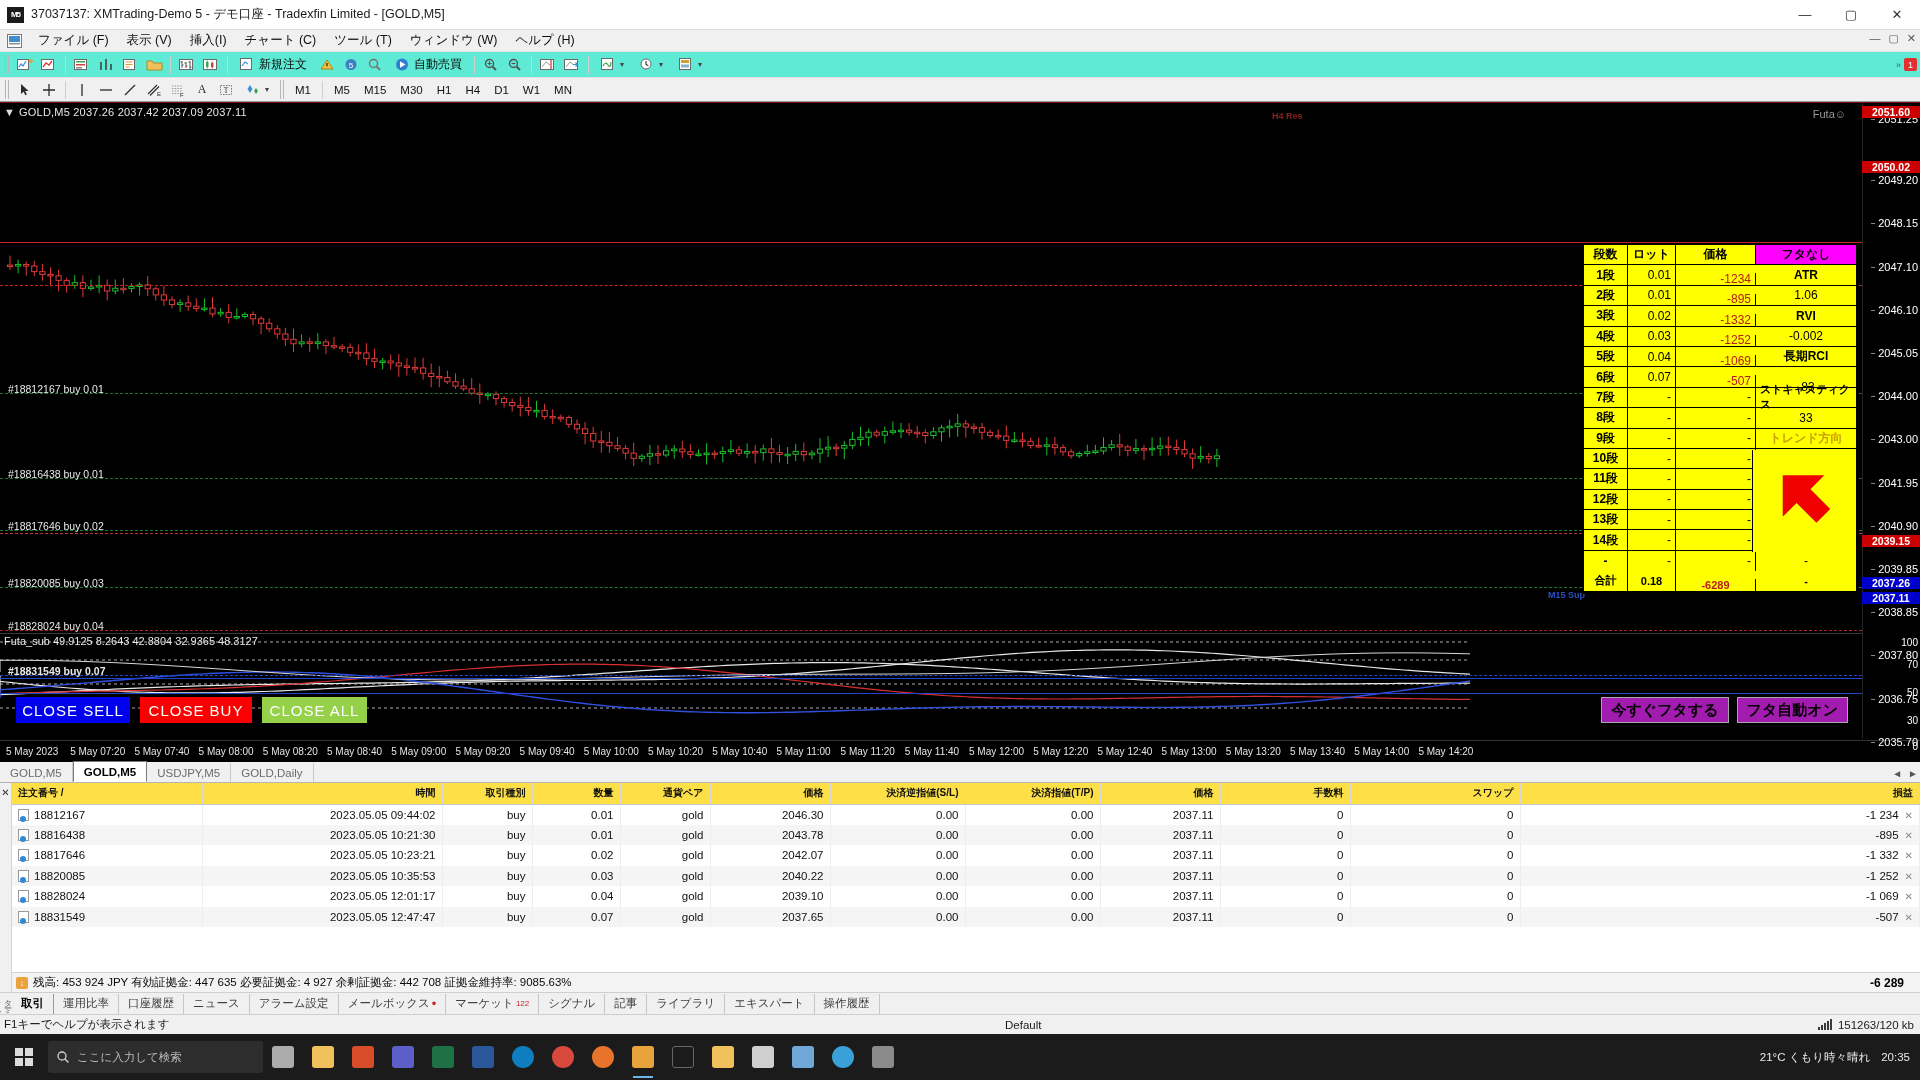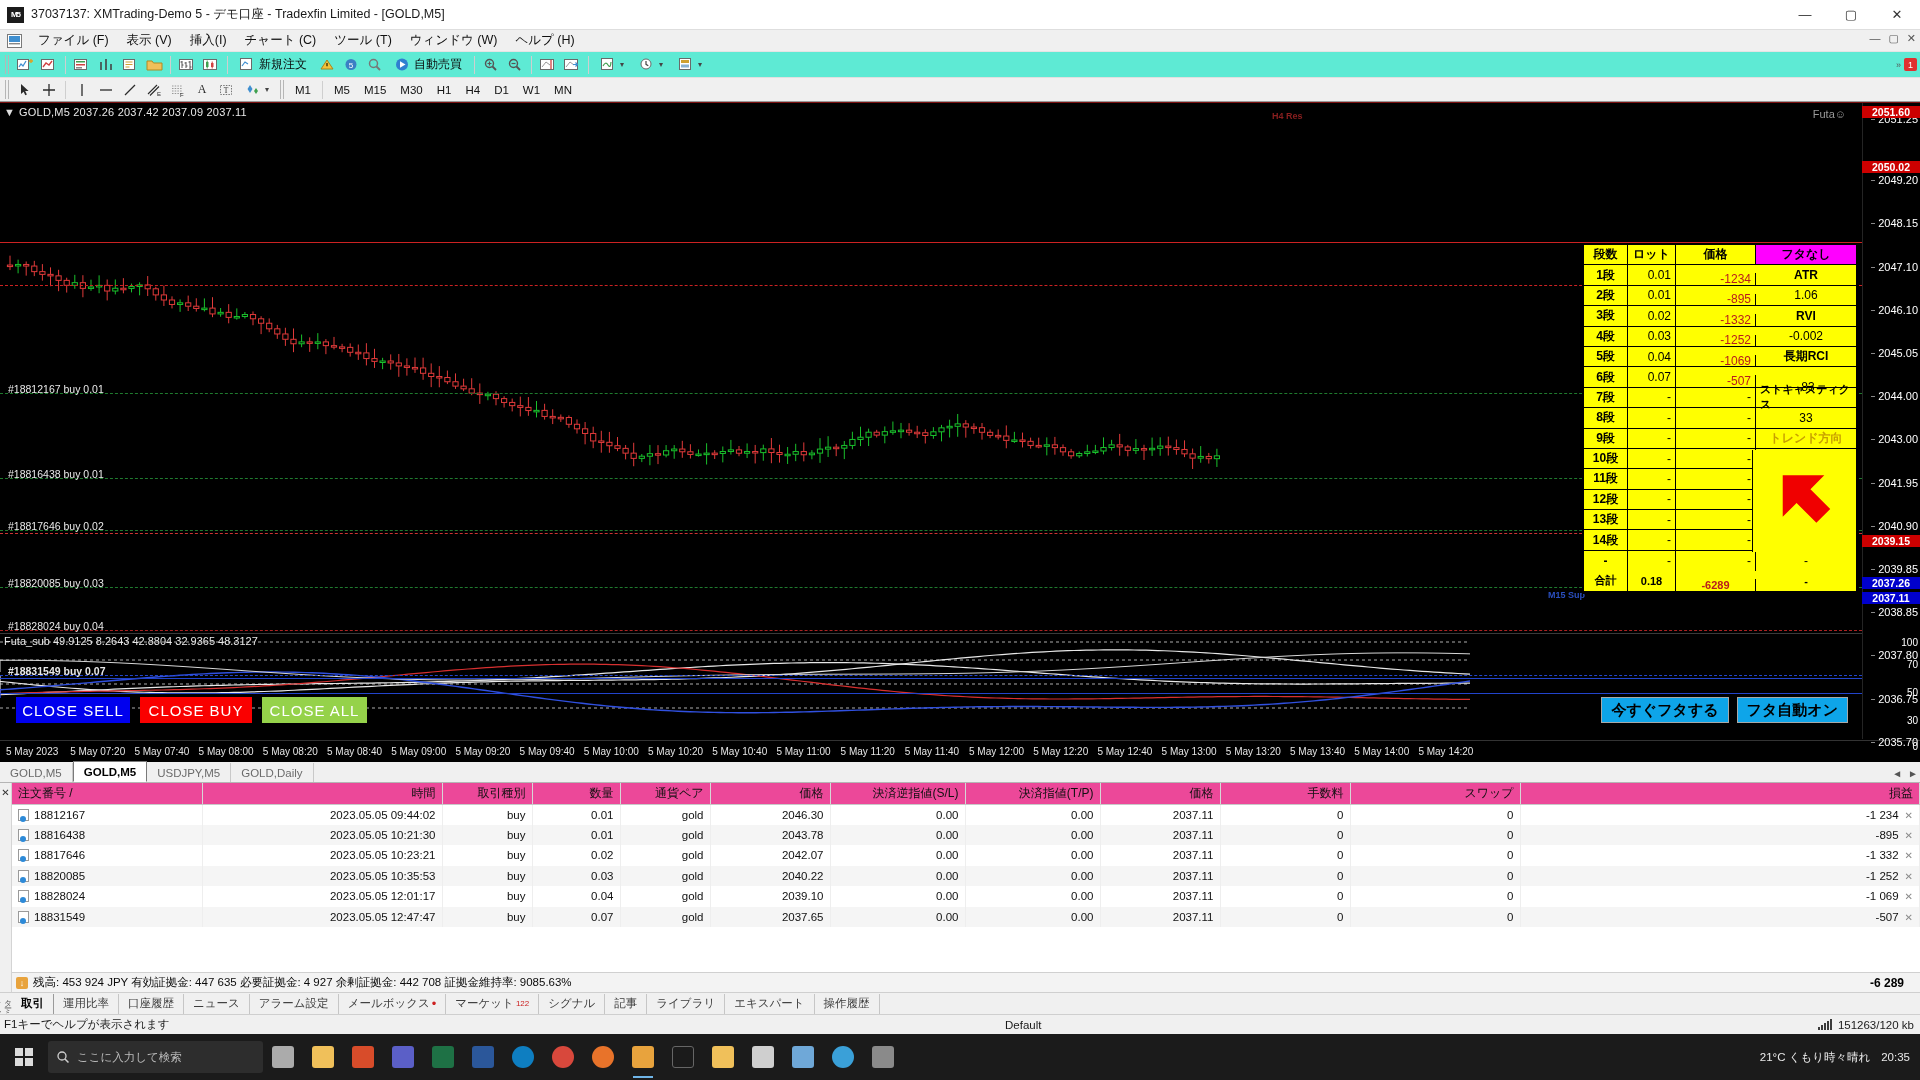--- a/index.html
+++ b/index.html
@@ -87,38 +87,38 @@
   
   .closebtns { position:absolute; left:16px; top:594px; display:flex; gap:10px; z-index:11;}
   .cbtn { height:26px; display:flex; align-items:center; justify-content:center; font-size:15px;
           letter-spacing:1px; color:#fff; font-family:"Liberation Sans", sans-serif; }
   .cb-sell { width:114px; background:#0000ee;}
   .cb-buy  { width:112px; background:#fa0000;}
   .cb-all  { width:105px; background:#95d24a;}
 
   .futabtns { position:absolute; right:72px; top:594px; display:flex; gap:8px; z-index:11;}
   .fbtn { height:26px; padding:4px 9px; display:flex; align-items:center; justify-content:center;
-          background:#0ea5e9; border:1px solid #a8a8a8; color:#000; font-size:15px; font-weight:bold;}
+          background:#a21caf; border:1px solid #a8a8a8; color:#000; font-size:15px; font-weight:bold;}
 
   
   .charttabs { height:21px; background:#f0f0f0; display:flex; align-items:flex-end; border-bottom:1px solid #b5b5b5; position:relative;}
   .ctab { height:19px; padding:0 10px; display:flex; align-items:center; font-size:11.5px; color:#6b6b6b;
           border-right:1px solid #c9c9c9;}
   .ctab.active { background:#fff; color:#000; font-weight:bold; border:1px solid #7a7a7a; border-bottom:1px solid #fff;
                  height:21px; border-right:1px solid #7a7a7a;}
   .ctabs-nav { position:absolute; right:2px; display:flex; gap:6px; color:#555; font-size:10px; bottom:3px;}
 
   
   .terminal { flex:1; background:#fff; display:flex; position:relative; overflow:hidden;}
   .term-close { width:12px; background:#f0f0f0; display:flex; justify-content:center; padding-top:4px;
                 font-size:10px; color:#333; border-right:1px solid #d4d4d4;}
   .term-body { flex:1; display:flex; flex-direction:column; }
   table.orders { width:100%; border-collapse:collapse; table-layout:fixed; }
-  table.orders th { background:#ec4899; border-right:1px solid #d6d6d6; border-bottom:1px solid #c8c8c8;
-                    font-size:12px; font-weight:normal; color:#101010; height:21px; padding:0 6px; text-align:right; }
+  table.orders th { background:#fde047; border-right:1px solid #d6d6d6; border-bottom:1px solid #c8c8c8;
+                    font-size:10px; font-weight:bold; color:#101010; height:21px; padding:0 6px; text-align:right; }
   table.orders th.left { text-align:left; }
   table.orders td { border-right:1px solid #eeeeee; font-size:11.5px; color:#111; height:20.5px; padding:0 6px;
                     text-align:right; white-space:nowrap; }
   table.orders td.left { text-align:left; }
   table.orders tr.alt td { background:#f5f5f5; }
   .ord-ico { display:inline-block; width:11px; height:12px; background:#fff; border:1px solid #9a9a9a;
              position:relative; vertical-align:-2px; margin-right:5px;}
   .ord-ico:after { content:""; position:absolute; left:1px; bottom:-2px; width:6px; height:6px;
                    background:#2d8ad8; border-radius:50%;}
   .xcell { color:#8a8a8a; font-size:10px; padding-left:6px; }

